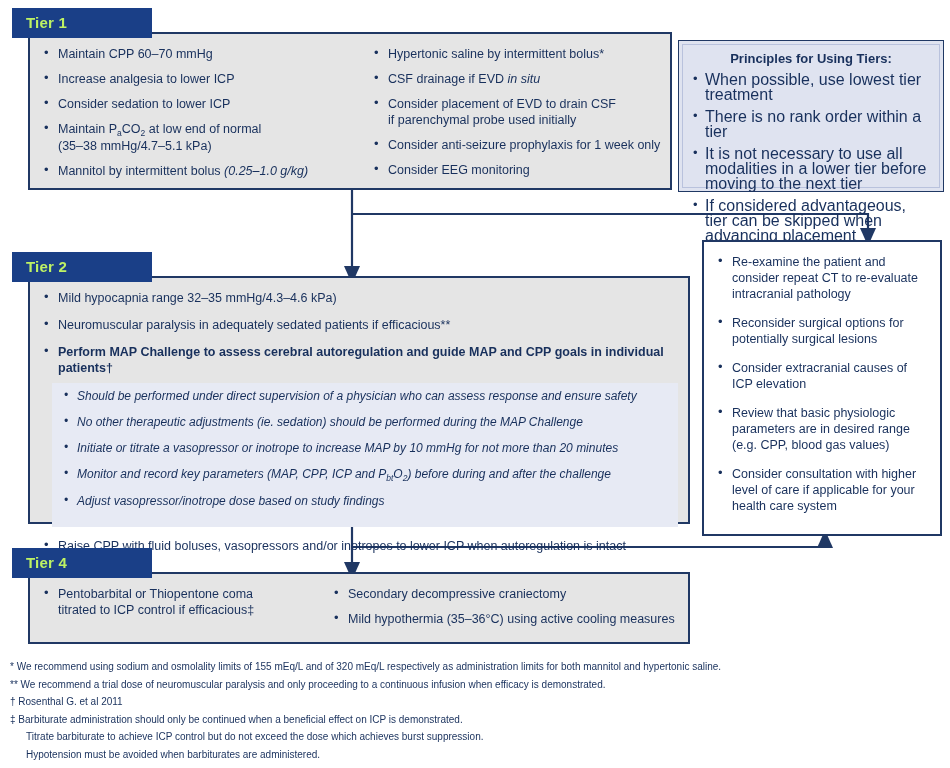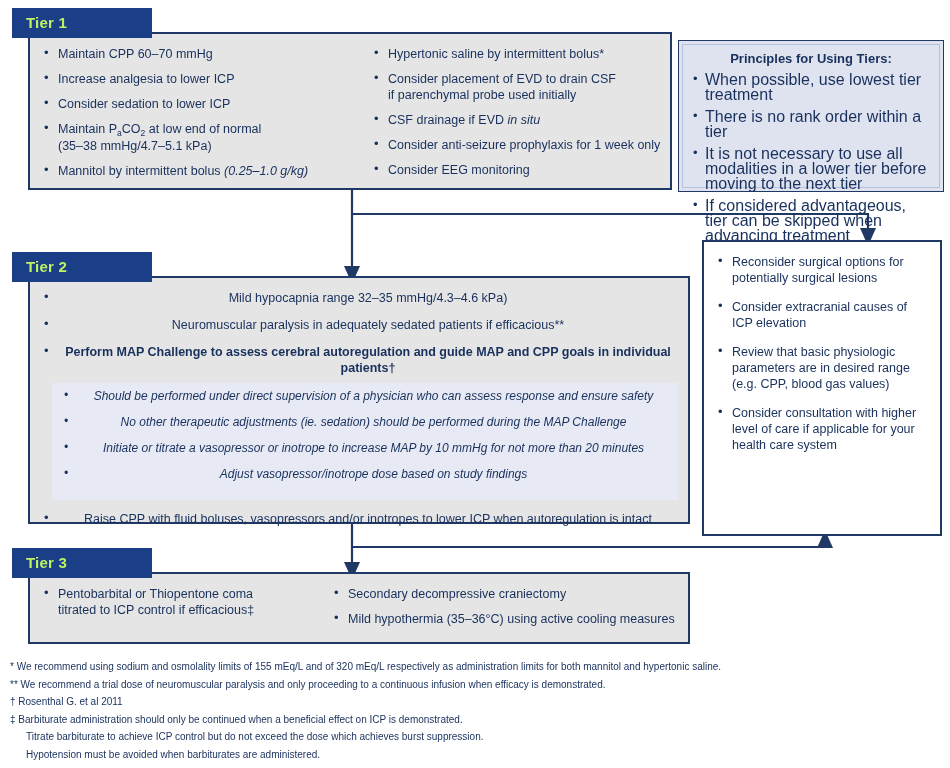--- a/index.html
+++ b/index.html
@@ -94,21 +94,21 @@
     font-size: 13px;
     font-weight: bold;
     text-align: center;
     color: #18305c;
   }
   #principles ul.bl > li { font-size: 16px; line-height: 15px; margin-bottom: 7px; padding-left: 14px; }
 
   
   #tier2 { left: 12px; top: 252px; width: 678px; height: 272px; }
   #tier2 .tier-inner { padding: 12px 10px 8px 12px; }
-  #tier2 ul.bl > li { margin-bottom: 11px; text-align: center; }
+  #tier2 ul.bl > li { margin-bottom: 11px; }
   .bold-item { font-weight: bold; }
   .subblock {
     background: #e7eaf4;
     margin: 7px 0 0 -6px;
     padding: 6px 8px 7px 10px;
   }
   .subblock ul.bl > li {
     font-style: italic;
     font-size: 12px;
     line-height: 15px;
@@ -183,75 +183,77 @@
               <li>
                 <span>Maintain P<sub>a</sub>CO<sub>2</sub> at low end of normal</span>
                 <span class="cont">(35–38 mmHg/4.7–5.1 kPa)</span>
               </li>
               <li>Mannitol by intermittent bolus <span class="it">(0.25–1.0 g/kg)</span></li>
             </ul>
           </div>
           <div class="col-r">
             <ul class="bl">
               <li><span>Hypertonic saline by intermittent bolus*</span></li>
+              <li>CSF drainage if EVD <span class="it">in situ</span></li>
               <li>
                 <span>Consider placement of EVD to drain CSF</span>
                 <span class="cont">if parenchymal probe used initially</span>
               </li>
-              <li>CSF drainage if EVD <span class="it">in situ</span></li>
               <li>
                 <span>Consider anti-seizure prophylaxis for 1 week only</span>
               </li>
               <li><span>Consider EEG monitoring</span></li>
             </ul>
           </div>
         </div>
       </div>
     </div>
     <div class="tier-tab">Tier 1</div>
   </div>
 
   <div id="principles">
     <div class="pin">
       <h3>Principles for Using Tiers:</h3>
       <ul class="bl">
         <li><span>When possible, use lowest tier treatment</span></li>
         <li><span>There is no rank order within a tier</span></li>
         <li><span>It is not necessary to use all modalities in a lower tier before moving to the next tier</span></li>
-        <li><span>If considered advantageous, tier can be skipped when advancing treatment</span></li>
+        <li><span>If considered advantageous, tier can be skipped when advancing placement</span></li>
       </ul>
     </div>
   </div>
 
   <div class="tier" id="tier2">
     <div class="tier-body">
       <div class="tier-inner">
         <ul class="bl">
           <li><span>Mild hypocapnia  range 32–35 mmHg/4.3–4.6 kPa)</span></li>
           <li><span>Neuromuscular paralysis in adequately sedated patients if efficacious**</span></li>
           <li>
             <span class="bold-item">Perform MAP Challenge to assess cerebral autoregulation and guide MAP and CPP goals in individual patients†</span>
             <div class="subblock">
               <ul class="bl">
                 <li><span>Should be performed under direct supervision of a physician who can assess response and ensure safety</span></li>
                 <li><span>No other therapeutic adjustments (ie. sedation) should be performed during the MAP Challenge</span></li>
                 <li><span>Initiate or titrate a vasopressor or inotrope to increase MAP by 10 mmHg for not more than 20 minutes</span></li>
+                <li>Monitor and record key parameters (MAP, CPP, ICP and P<sub>bt</sub>O<sub>2</sub>) before during and after the challenge</li>
                 <li><span>Adjust vasopressor/inotrope dose based on study findings</span></li>
               </ul>
             </div>
           </li>
           <li><span>Raise CPP with fluid boluses, vasopressors and/or inotropes to lower ICP when autoregulation is intact</span></li>
         </ul>
       </div>
     </div>
     <div class="tier-tab">Tier 2</div>
   </div>
 
   <div id="review">
     <ul class="bl">
+      <li><span>Re-examine the patient and consider repeat CT to re-evaluate intracranial pathology</span></li>
       <li><span>Reconsider surgical options for potentially surgical lesions</span></li>
       <li><span>Consider extracranial causes of ICP elevation</span></li>
       <li><span>Review that basic physiologic parameters are in desired range (e.g. CPP, blood gas values)</span></li>
       <li><span>Consider consultation with higher level of care if applicable for your health care system</span></li>
     </ul>
   </div>
 
   <div class="tier" id="tier3">
     <div class="tier-body">
       <div class="tier-inner">
@@ -266,21 +268,21 @@
           </div>
           <div class="col-r">
             <ul class="bl">
               <li><span>Secondary decompressive craniectomy</span></li>
               <li><span>Mild hypothermia (35–36°C) using active cooling measures</span></li>
             </ul>
           </div>
         </div>
       </div>
     </div>
-    <div class="tier-tab">Tier 3</div>
+    <div class="tier-tab">Tier 4</div>
   </div>
 
   <div id="footnotes">
     <div class="fn">* We recommend using sodium and osmolality limits of 155 mEq/L and of 320 mEq/L respectively as administration limits for both mannitol and hypertonic saline.</div>
     <div class="fn">** We recommend a trial dose of neuromuscular paralysis and only proceeding to a continuous infusion when efficacy is demonstrated.</div>
     <div class="fn">† Rosenthal G. et al 2011</div>
     <div class="fn">‡ Barbiturate administration should only be continued when a beneficial effect on ICP is demonstrated.</div>
     <div class="fn ind">Titrate barbiturate to achieve ICP control but do not exceed the dose which achieves burst suppression.</div>
     <div class="fn ind">Hypotension must be avoided when barbiturates are administered.</div>
   </div>

